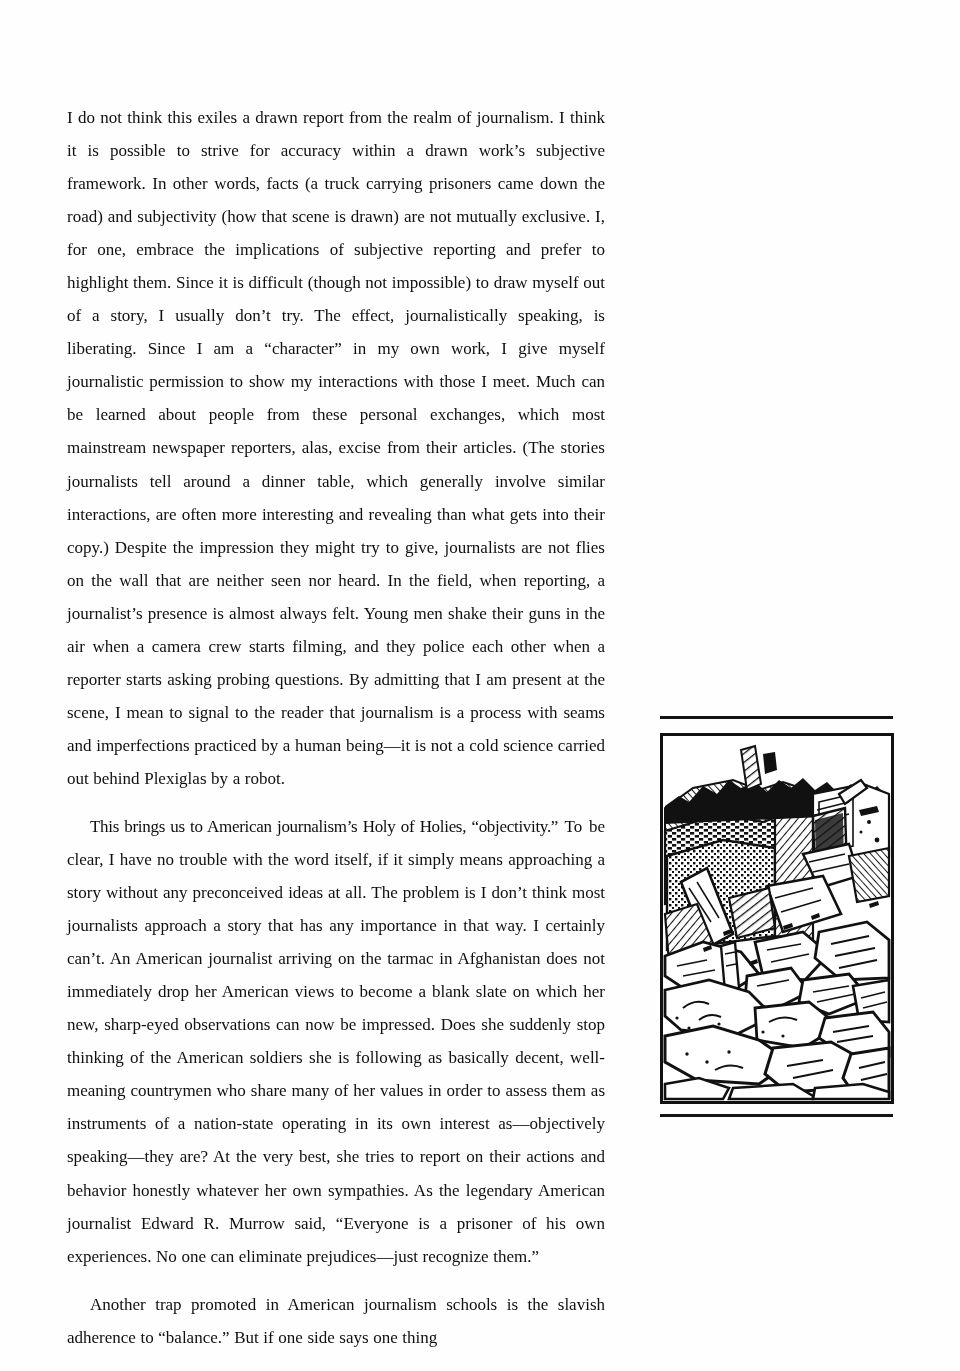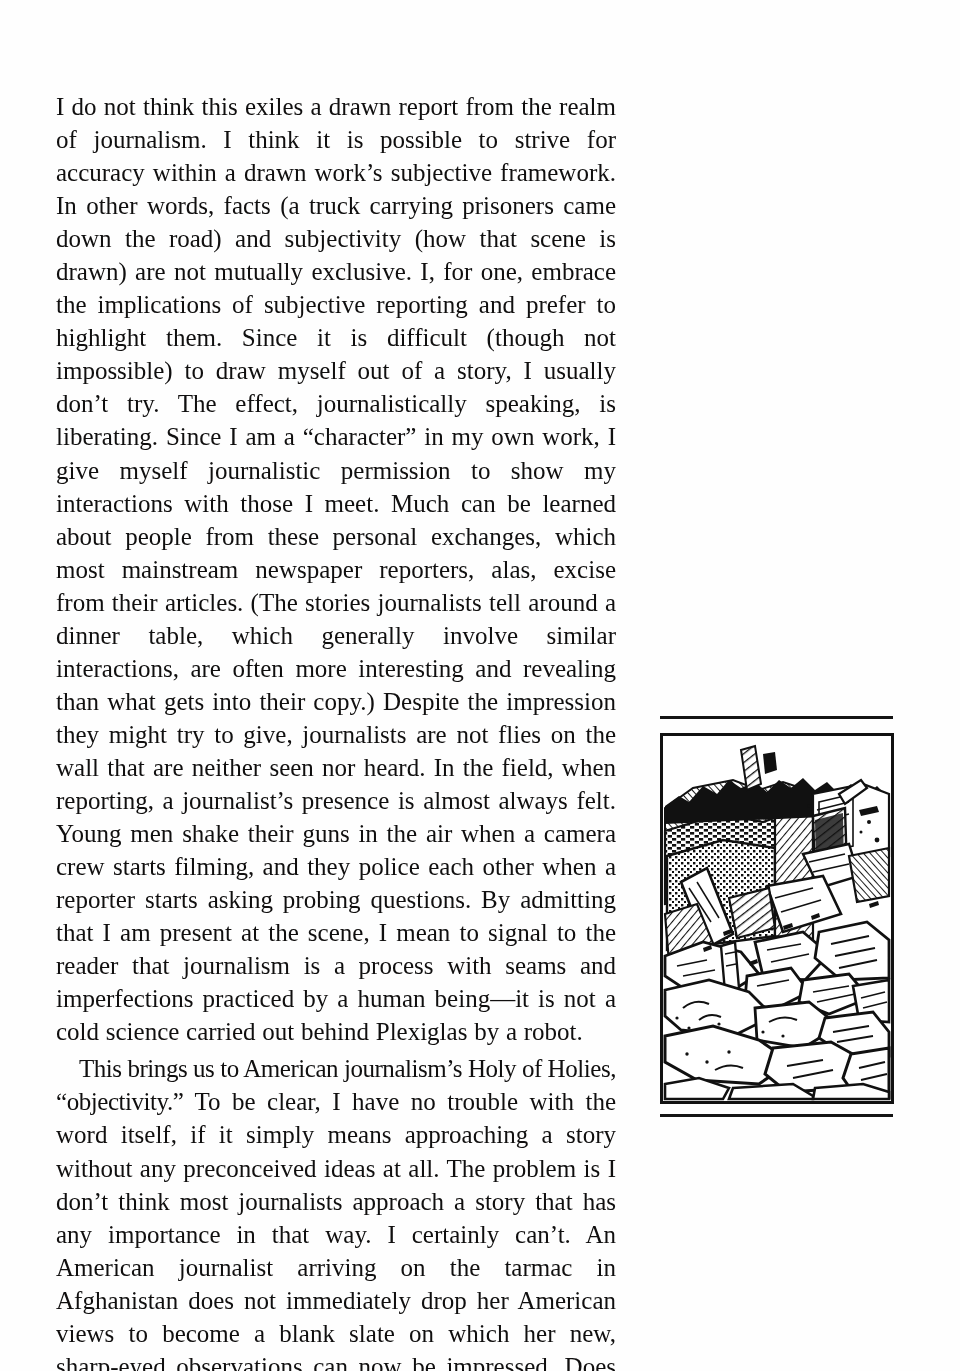--- a/index.html
+++ b/index.html
@@ -18,22 +18,22 @@
   }
 
   
   .text-column {
     position: absolute;
     left: 52px;
     top: 86px;
     width: 568px;
   }
   .para {
-    margin: 4px;
-    font-size: 25px;
+    margin: 15px;
+    font-size: 17px;
     line-height: 33.05px;
     text-align: justify;
     text-justify: inter-word;
     color: #100f0f;
     hyphens: none;
     -webkit-hyphens: none;
     word-spacing: 0.02em;
   }
   .para.indent {
     text-indent: 23px;

